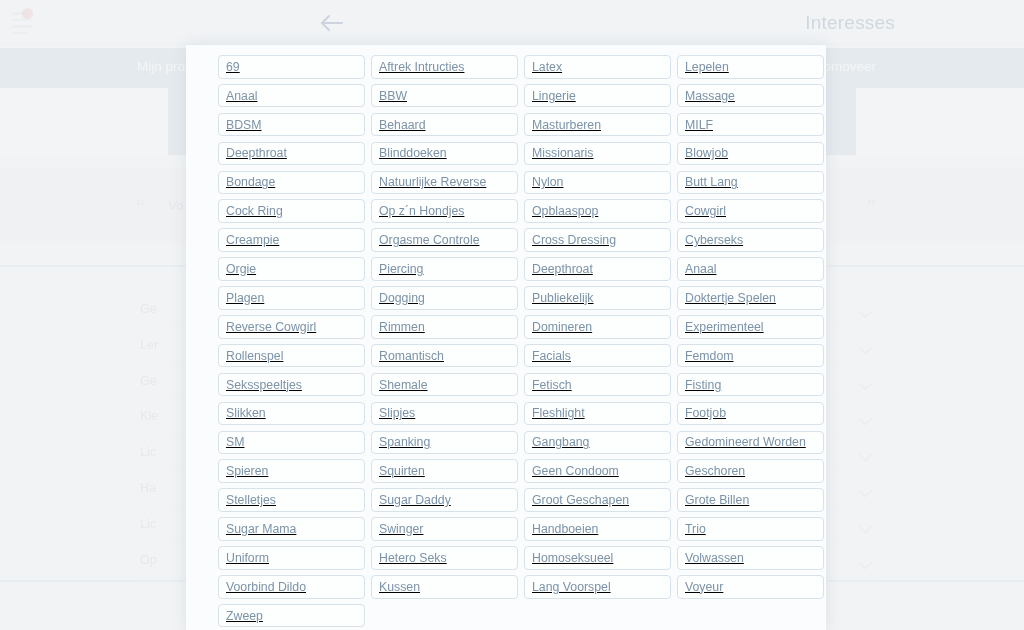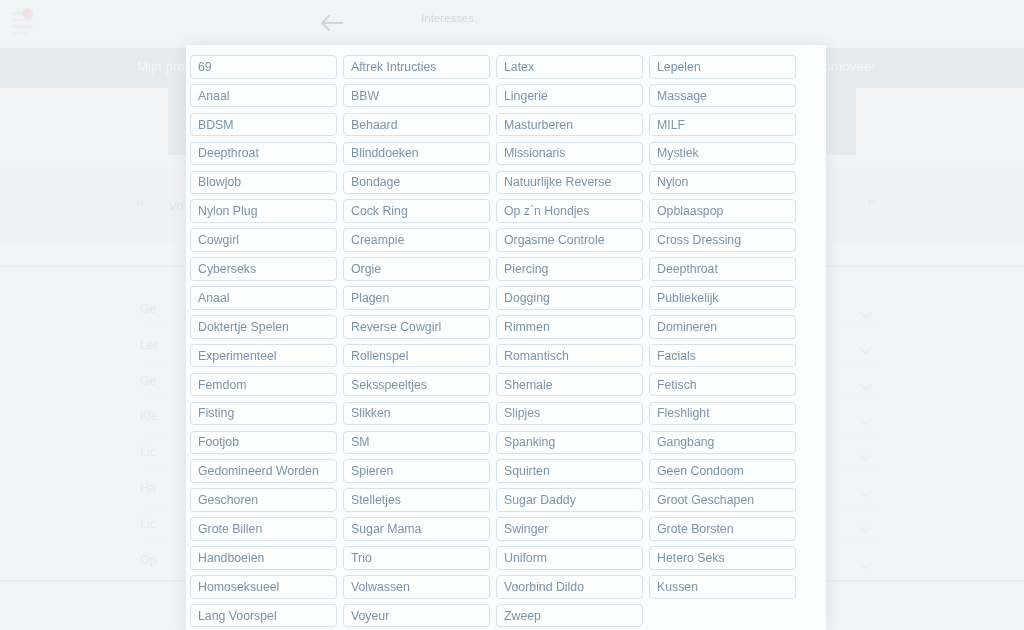--- a/index.html
+++ b/index.html
@@ -36,22 +36,22 @@
     position: absolute; left: 22px; top: 8px;
     width: 11px; height: 11px; border-radius: 50%;
     background: #e3a8a1; opacity: .75;
   }
   .back-arrow {
     position: absolute; left: 318px; top: 11px;
     width: 26px; height: 24px; cursor: pointer;
   }
   .page-title {
     position: absolute; left: 0; top: 12px; width: 895px;
-    text-align: center;
-    font-size: 11px; color: #7b93a8; letter-spacing: .2px;
+    text-align: right;
+    font-size: 19px; color: #7b93a8; letter-spacing: .2px;
   }
 
   
   .profile-band {
     position: absolute; left: 0; top: 48px; width: 1024px; height: 40px;
     background: #c2d1da;
   }
   .profile-band .lbl {
     position: absolute; top: 11px; font-size: 13.5px; color: #f3f6f8;
   }
@@ -109,26 +109,27 @@
     background: rgba(243,245,247,0.70);
   }
   .modal {
     position: absolute; left: 186px; top: 45px;
     width: 640px; height: 585px;
     background: #fbfcfd;
     box-shadow: 0 0 14px rgba(120,140,160,.16);
     overflow: hidden;
   }
   .grid {
-    position: absolute; left: 4px; top: 10px;
+    position: absolute; left: 32px; top: 10px;
     width: 612px;
     display: grid;
     grid-template-columns: repeat(4, 147px);
     column-gap: 6px;
     row-gap: 5.4px;
+    text-decoration: underline;
   }
   .chip {
     height: 23.5px;
     border: 1px solid #d7e2eb;
     border-radius: 4px;
     background: #fdfefe;
     display: flex; align-items: center;
     padding: 0 7px;
     font-size: 12.3px;
     color: #7c93a8;
@@ -245,26 +246,25 @@
       <div class="chip">BBW</div>
       <div class="chip">Lingerie</div>
       <div class="chip">Massage</div>
       <div class="chip">BDSM</div>
       <div class="chip">Behaard</div>
       <div class="chip">Masturberen</div>
       <div class="chip">MILF</div>
       <div class="chip">Deepthroat</div>
       <div class="chip">Blinddoeken</div>
       <div class="chip">Missionaris</div>
-      <div class="chip">Mystiek</div>
       <div class="chip">Blowjob</div>
       <div class="chip">Bondage</div>
       <div class="chip">Natuurlijke Reverse</div>
       <div class="chip">Nylon</div>
-      <div class="chip">Nylon Plug</div>
+      <div class="chip">Butt Lang</div>
       <div class="chip">Cock Ring</div>
       <div class="chip">Op z´n Hondjes</div>
       <div class="chip">Opblaaspop</div>
       <div class="chip">Cowgirl</div>
       <div class="chip">Creampie</div>
       <div class="chip">Orgasme Controle</div>
       <div class="chip">Cross Dressing</div>
       <div class="chip">Cyberseks</div>
       <div class="chip">Orgie</div>
       <div class="chip">Piercing</div>
@@ -297,21 +297,20 @@
       <div class="chip">Spieren</div>
       <div class="chip">Squirten</div>
       <div class="chip">Geen Condoom</div>
       <div class="chip">Geschoren</div>
       <div class="chip">Stelletjes</div>
       <div class="chip">Sugar Daddy</div>
       <div class="chip">Groot Geschapen</div>
       <div class="chip">Grote Billen</div>
       <div class="chip">Sugar Mama</div>
       <div class="chip">Swinger</div>
-      <div class="chip">Grote Borsten</div>
       <div class="chip">Handboeien</div>
       <div class="chip">Trio</div>
       <div class="chip">Uniform</div>
       <div class="chip">Hetero Seks</div>
       <div class="chip">Homoseksueel</div>
       <div class="chip">Volwassen</div>
       <div class="chip">Voorbind Dildo</div>
       <div class="chip">Kussen</div>
       <div class="chip">Lang Voorspel</div>
       <div class="chip">Voyeur</div>

